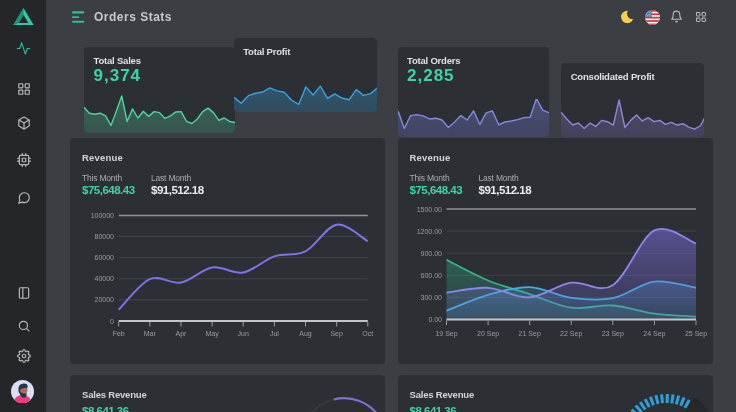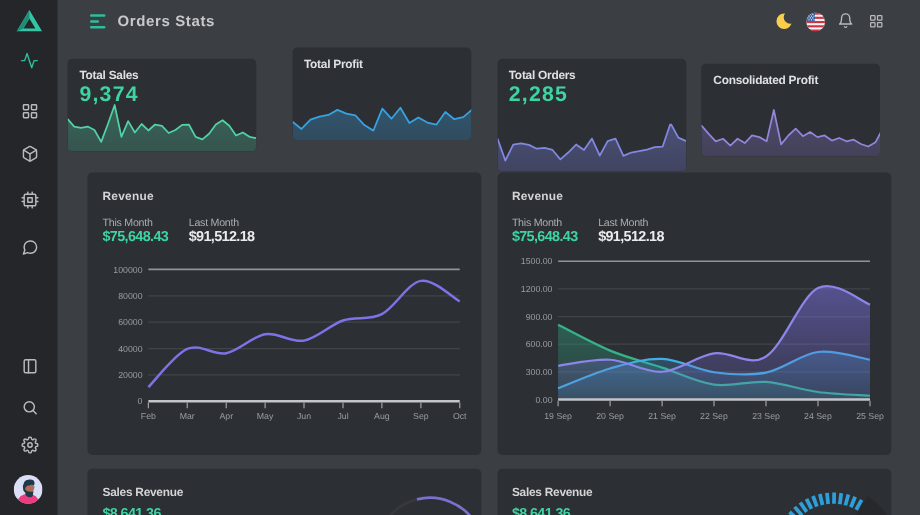--- a/index.html
+++ b/index.html
@@ -54,21 +54,21 @@
     <path d="M18 8A6 6 0 0 0 6 8c0 7-3 9-3 9h18s-3-2-3-9"></path>
     <path d="M13.73 21a2 2 0 0 1-3.46 0"></path>
   </svg>
 <svg width="12" height="12" viewBox="0 0 24 24" fill="none" stroke="#b8babd" stroke-width="2" stroke-linecap="round" stroke-linejoin="round" style="position:absolute;left:695.0px;top:10.5px">
     <rect x="3" y="3" width="7" height="7" rx="1"></rect>
     <rect x="14" y="3" width="7" height="7" rx="1"></rect>
     <rect x="3" y="14" width="7" height="7" rx="1"></rect>
     <rect x="14" y="14" width="7" height="7" rx="1"></rect>
   </svg>
 
-<div class="card" style="left:54px;top:47px;width:151.3px;height:74px">
+<div class="card" style="left:84px;top:47px;width:151.3px;height:86px">
   <div style="position:absolute;left:9.5px;top:7.5px;font-size:9.5px;font-weight:bold;color:#dfe0e2;letter-spacing:-.2px">Total Sales</div>
   <div style="position:absolute;left:9.5px;top:19px;font-size:17px;font-weight:bold;color:#3fd3a2;letter-spacing:1.0px">9,374</div>
   <svg width="151" height="38" viewBox="0 0 151.3 37.5" style="position:absolute;left:0;bottom:0;display:block" preserveAspectRatio="none">
 <defs>
         <linearGradient id="mg1" x1="0" y1="0" x2="0" y2="1">
 <stop offset="0" stop-color="#4fbe96" stop-opacity="0.38"></stop>
 <stop offset="1" stop-color="#4fbe96" stop-opacity="0.26"></stop>
 </linearGradient>
       </defs>
 <polygon points="0,37.5 0.0,12.0 5.4,18.0 10.8,19.0 16.2,18.0 21.6,20.7 27.0,30.1 32.4,16.0 37.8,1.0 43.2,26.1 48.6,13.7 54.0,22.7 59.4,16.0 64.8,21.1 70.2,16.4 75.7,17.4 81.1,23.1 86.5,20.7 91.9,16.7 97.3,16.4 102.7,26.1 108.1,28.1 113.5,23.7 118.9,16.4 124.3,13.0 129.7,17.4 135.1,25.1 140.5,22.7 145.9,26.1 151.3,27.1 151.3,37.5" fill="url(#mg1)"></polygon>
@@ -95,21 +95,21 @@
 <defs>
         <linearGradient id="mg3" x1="0" y1="0" x2="0" y2="1">
 <stop offset="0" stop-color="#767cd2" stop-opacity="0.42"></stop>
 <stop offset="1" stop-color="#767cd2" stop-opacity="0.28"></stop>
 </linearGradient>
       </defs>
 <polygon points="0,37.5 0.0,11.7 6.3,29.1 12.6,16.4 18.9,15.4 25.2,16.7 31.5,19.7 37.8,19.0 44.1,20.7 50.4,28.1 56.7,22.7 63.0,16.4 69.3,20.7 75.7,11.7 82.0,25.1 88.3,13.7 94.6,11.7 100.9,25.4 107.2,22.7 113.5,21.7 119.8,20.4 126.1,18.4 132.4,18.0 138.7,-0.4 145.0,11.0 151.3,13.7 151.3,37.5" fill="url(#mg3)"></polygon>
 <polyline points="0.0,11.7 6.3,29.1 12.6,16.4 18.9,15.4 25.2,16.7 31.5,19.7 37.8,19.0 44.1,20.7 50.4,28.1 56.7,22.7 63.0,16.4 69.3,20.7 75.7,11.7 82.0,25.1 88.3,13.7 94.6,11.7 100.9,25.4 107.2,22.7 113.5,21.7 119.8,20.4 126.1,18.4 132.4,18.0 138.7,-0.4 145.0,11.0 151.3,13.7" fill="none" stroke="#8288e2" stroke-width="1.4" stroke-linejoin="round"></polyline>
 </svg>
 </div>
-<div class="card" style="left:561.2px;top:51px;width:143px;height:74px">
+<div class="card" style="left:561.2px;top:63px;width:143px;height:74px">
   <div style="position:absolute;left:9.5px;top:7.5px;font-size:9.5px;font-weight:bold;color:#dfe0e2;letter-spacing:-.2px">Consolidated Profit</div>
   <svg width="151" height="38" viewBox="0 0 151.3 37.5" style="position:absolute;left:0;bottom:0;display:block" preserveAspectRatio="none">
 <defs>
         <linearGradient id="mg4" x1="0" y1="0" x2="0" y2="1">
 <stop offset="0" stop-color="#8679c8" stop-opacity="0.38"></stop>
 <stop offset="1" stop-color="#8679c8" stop-opacity="0.25"></stop>
 </linearGradient>
       </defs>
 <polygon points="0,37.5 0.0,13.0 5.8,19.7 11.6,25.7 17.5,23.7 23.3,29.1 29.1,23.7 34.9,27.1 40.7,21.1 46.6,22.4 52.4,25.7 58.2,1.0 64.0,28.1 69.8,21.1 75.7,15.7 81.5,21.7 87.3,18.4 93.1,22.4 98.9,21.1 104.7,25.1 110.6,23.1 116.4,25.7 122.2,24.4 128.0,27.8 133.8,29.8 139.7,26.4 145.5,15.7 151.3,17.0 151.3,37.5" fill="url(#mg4)"></polygon>
 <polyline points="0.0,13.0 5.8,19.7 11.6,25.7 17.5,23.7 23.3,29.1 29.1,23.7 34.9,27.1 40.7,21.1 46.6,22.4 52.4,25.7 58.2,1.0 64.0,28.1 69.8,21.1 75.7,15.7 81.5,21.7 87.3,18.4 93.1,22.4 98.9,21.1 104.7,25.1 110.6,23.1 116.4,25.7 122.2,24.4 128.0,27.8 133.8,29.8 139.7,26.4 145.5,15.7 151.3,17.0" fill="none" stroke="#9186d8" stroke-width="1.4" stroke-linejoin="round"></polyline>

